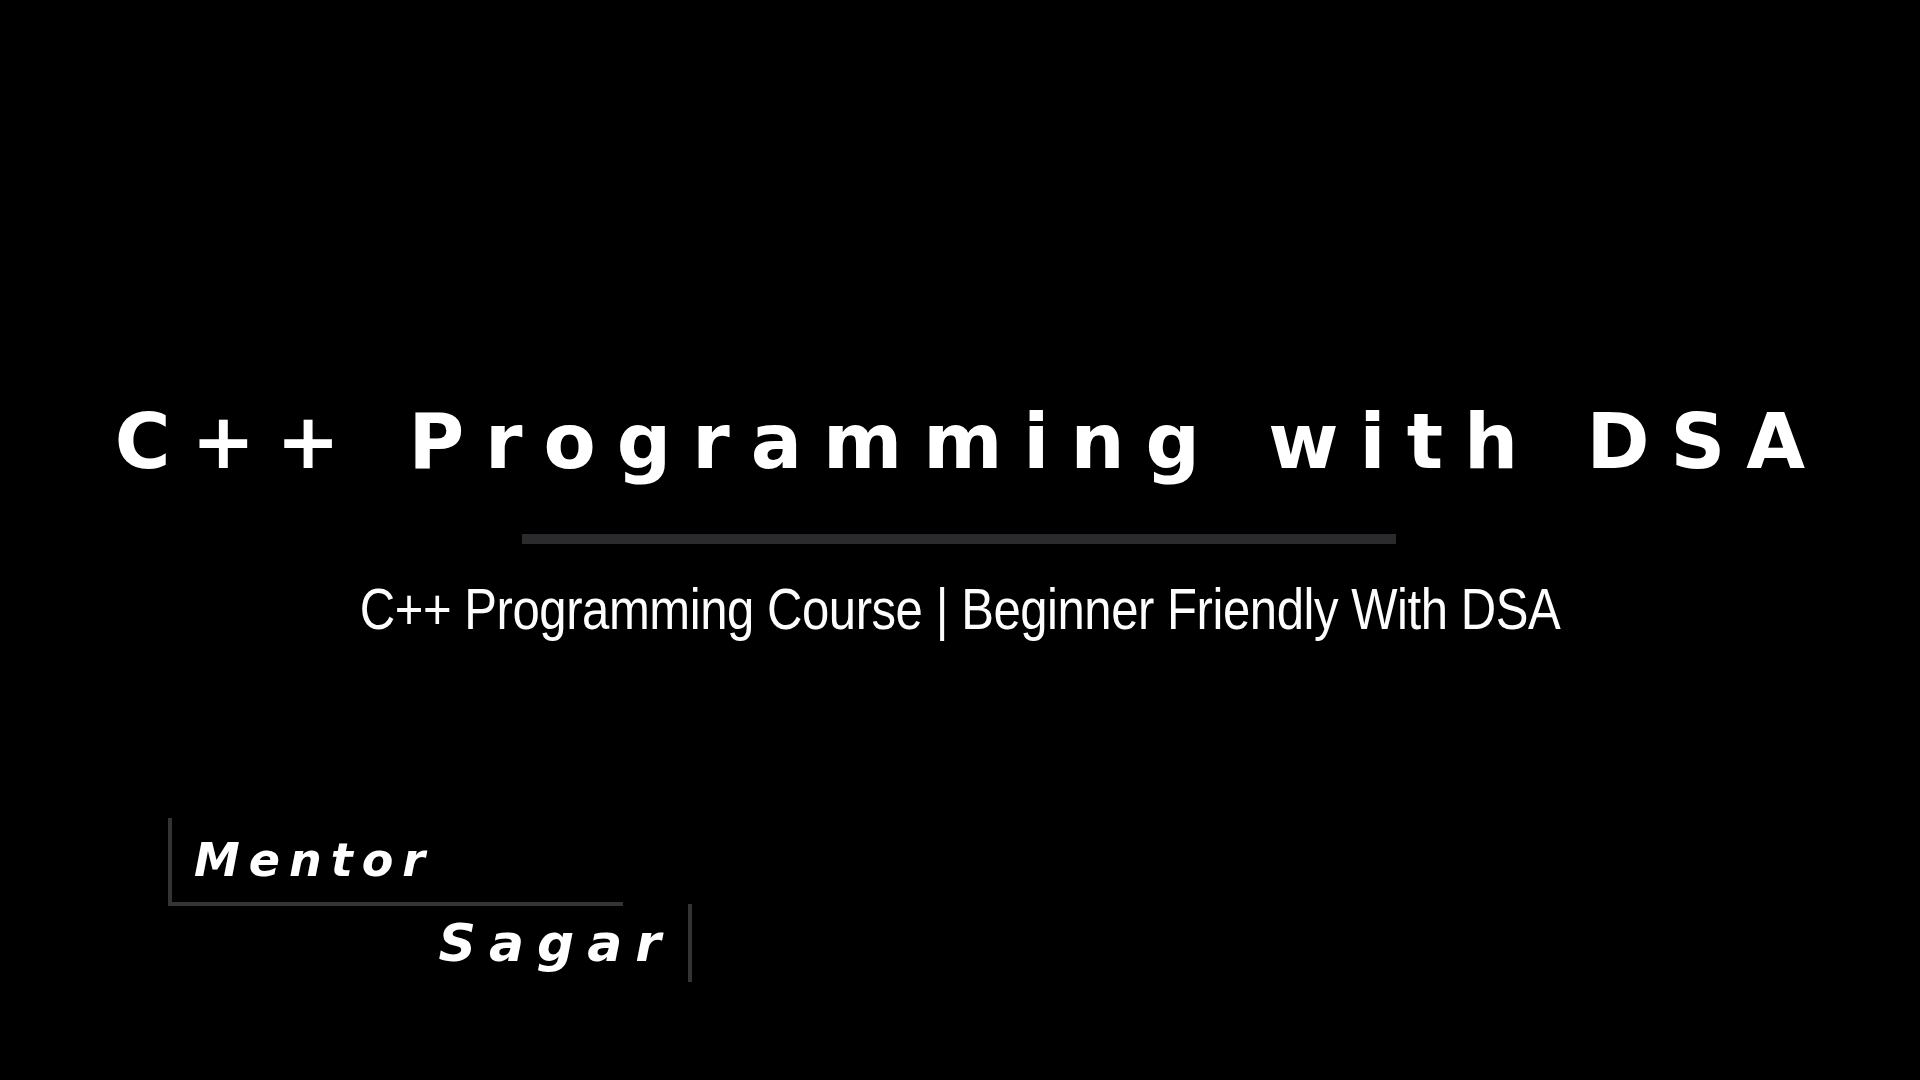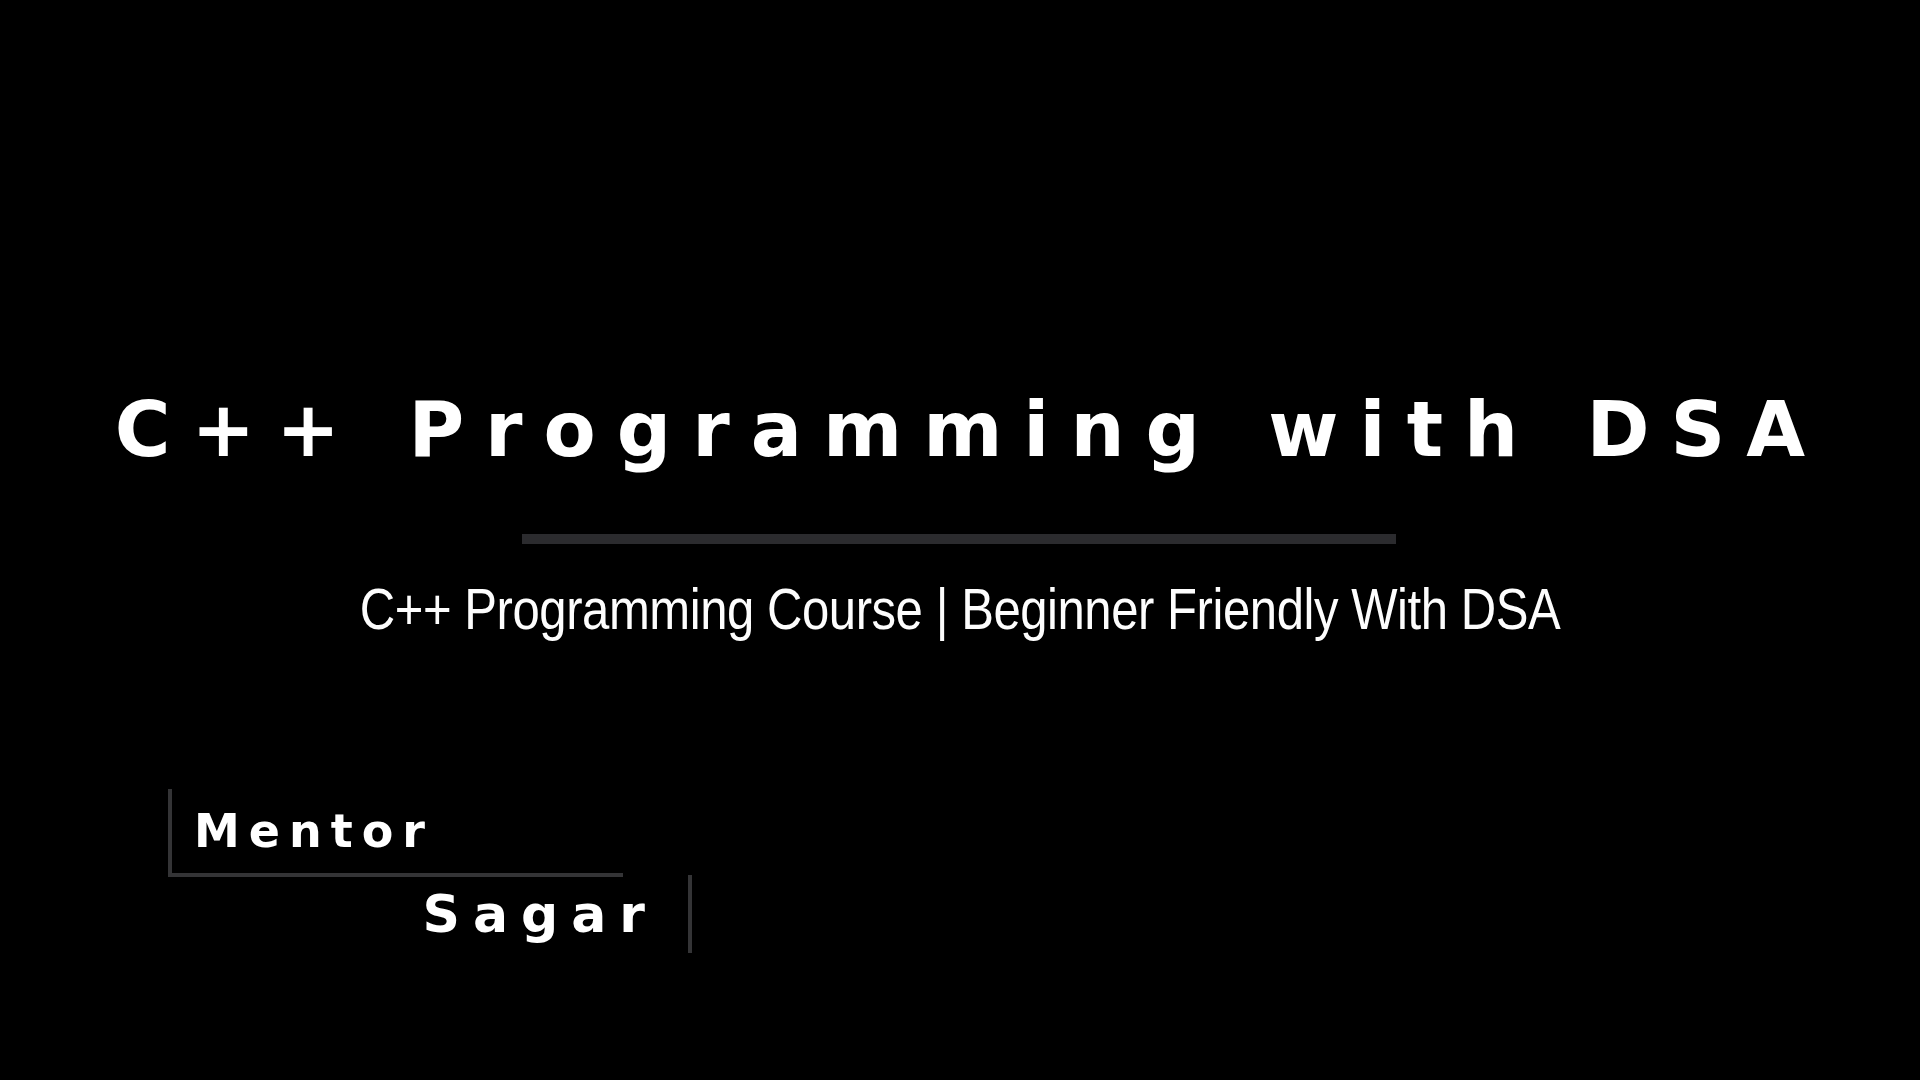--- a/index.html
+++ b/index.html
@@ -34,21 +34,21 @@
   .slide-title {
     display: block;
     color: #ffffff;
     font-family: "DejaVu Sans", "Liberation Sans", sans-serif;
     font-weight: bold;
     font-size: 76px;
     line-height: 92px;
     letter-spacing: 21px;
     text-indent: 21px;
     white-space: nowrap;
-    margin: 0;
+    margin: 12px;
   }
 
   
   .divider-wrap {
     position: absolute;
     left: 522px;
     top: 534px;
     width: 874px;
     height: 10px;
   }
@@ -78,22 +78,23 @@
     white-space: nowrap;
     margin: 0;
     transform: scaleX(0.86);
     transform-origin: center center;
   }
 
   
   .credit-block {
     position: absolute;
     left: 168px;
-    top: 789px;
+    top: 818px;
     width: 530px;
+    font-style: italic;
   }
 
   .mentor-row {
     box-sizing: border-box;
     border-left: 4px solid #343436;
     border-bottom: 4px solid #343436;
     width: 455px;
     height: 88px;
     display: flex;
     align-items: center;
@@ -110,21 +111,21 @@
   }
 
   .name-row {
     box-sizing: border-box;
     border-right: 4px solid #343436;
     width: 524px;
     height: 78px;
     display: flex;
     align-items: center;
     justify-content: flex-end;
-    padding-right: 30px;
+    padding-right: 14px;
     margin-top: -2px;
   }
   .mentor-name {
     color: #ffffff;
     font-family: "DejaVu Sans", "Liberation Sans", sans-serif;
     font-weight: bold;
     font-size: 52px;
     line-height: 60px;
     letter-spacing: 13px;
     text-indent: 13px;

